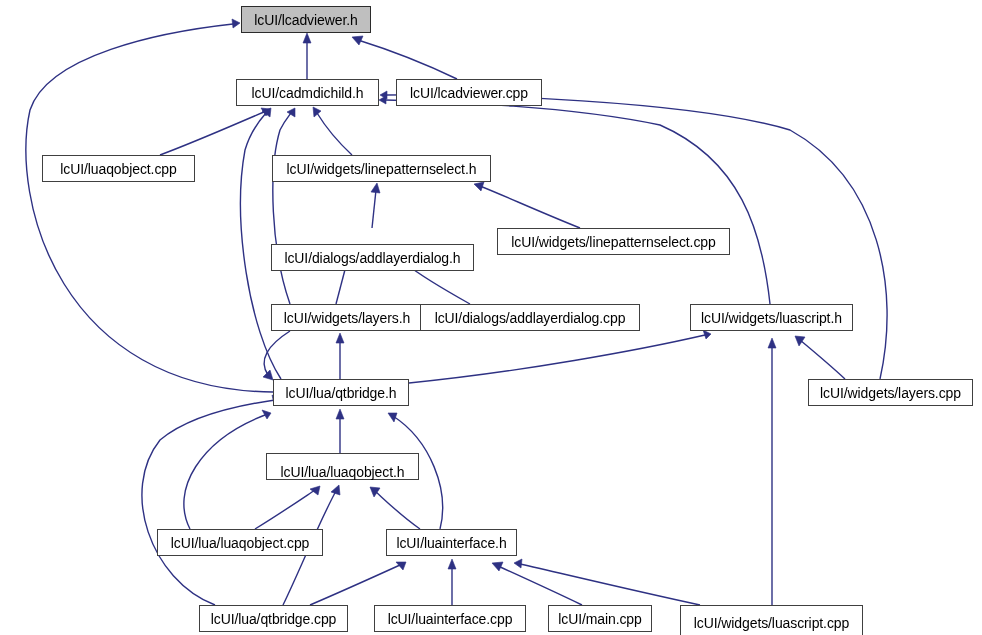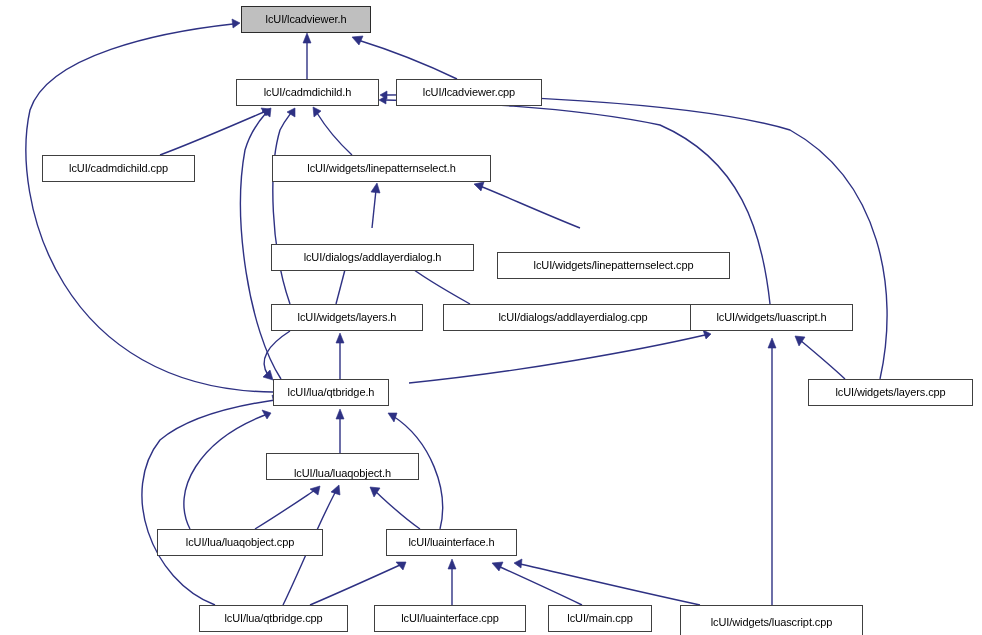--- a/index.html
+++ b/index.html
@@ -33,21 +33,21 @@
     fill: #2e3183;
     stroke: #2e3183;
     stroke-width: 0.6;
   }
   .node-box {
     position: absolute;
     box-sizing: border-box;
     border: 1px solid #404040;
     background: #ffffff;
     color: #000000;
-    font-size: 11px;
+    font-size: 14px;
     line-height: 1;
     display: flex;
     align-items: center;
     justify-content: center;
     white-space: nowrap;
     letter-spacing: -0.1px;
   }
   .node-box.root {
     background: #bfbfbf;
     border-color: #2b2b2b;
@@ -184,41 +184,41 @@
       <div class="node-box root" style="left: 241px; top: 6px; width: 130px; height: 27px;">
         <span class="node-label">lcUI/lcadviewer.h</span>
       </div>
       <div class="node-box" style="left: 236px; top: 79px; width: 143px; height: 27px;">
         <span class="node-label">lcUI/cadmdichild.h</span>
       </div>
       <div class="node-box" style="left: 396px; top: 79px; width: 146px; height: 27px;">
         <span class="node-label">lcUI/lcadviewer.cpp</span>
       </div>
       <div class="node-box" style="left: 42px; top: 155px; width: 153px; height: 27px;">
-        <span class="node-label">lcUI/cadmdichild.cpp</span>
+        <span class="node-label">lcUI/luaqobject.cpp</span>
       </div>
       <div class="node-box" style="left: 272px; top: 155px; width: 219px; height: 27px;">
         <span class="node-label">lcUI/widgets/linepatternselect.h</span>
       </div>
       <div class="node-box" style="left: 271px; top: 244px; width: 203px; height: 27px;">
         <span class="node-label">lcUI/dialogs/addlayerdialog.h</span>
       </div>
-      <div class="node-box" style="left: 497px; top: 228px; width: 233px; height: 27px; margin-top: 24px;">
+      <div class="node-box" style="left: 497px; top: 228px; width: 233px; height: 27px;">
         <span class="node-label">lcUI/widgets/linepatternselect.cpp</span>
       </div>
       <div class="node-box" style="left: 271px; top: 304px; width: 152px; height: 27px;">
         <span class="node-label">lcUI/widgets/layers.h</span>
       </div>
-      <div class="node-box" style="left: 443px; top: 304px; width: 260px; height: 27px; text-align: center;">
+      <div class="node-box" style="left: 420px; top: 304px; width: 220px; height: 27px; text-align: center;">
         <span class="node-label">lcUI/dialogs/addlayerdialog.cpp</span>
       </div>
       <div class="node-box" style="left: 690px; top: 304px; width: 163px; height: 27px;">
         <span class="node-label">lcUI/widgets/luascript.h</span>
       </div>
-      <div class="node-box" style="left: 273px; top: 379px; width: 116px; height: 27px;">
+      <div class="node-box" style="left: 273px; top: 379px; width: 136px; height: 27px;">
         <span class="node-label">lcUI/lua/qtbridge.h</span>
       </div>
       <div class="node-box" style="left: 808px; top: 379px; width: 165px; height: 27px;">
         <span class="node-label">lcUI/widgets/layers.cpp</span>
       </div>
       <div class="node-box" style="left: 266px; top: 453px; width: 153px; height: 27px; align-items: flex-end;">
         <span class="node-label">lcUI/lua/luaqobject.h</span>
       </div>
       <div class="node-box" style="left: 146px; top: 529px; width: 166px; height: 27px; margin-left: 11px;">
         <span class="node-label">lcUI/lua/luaqobject.cpp</span>

